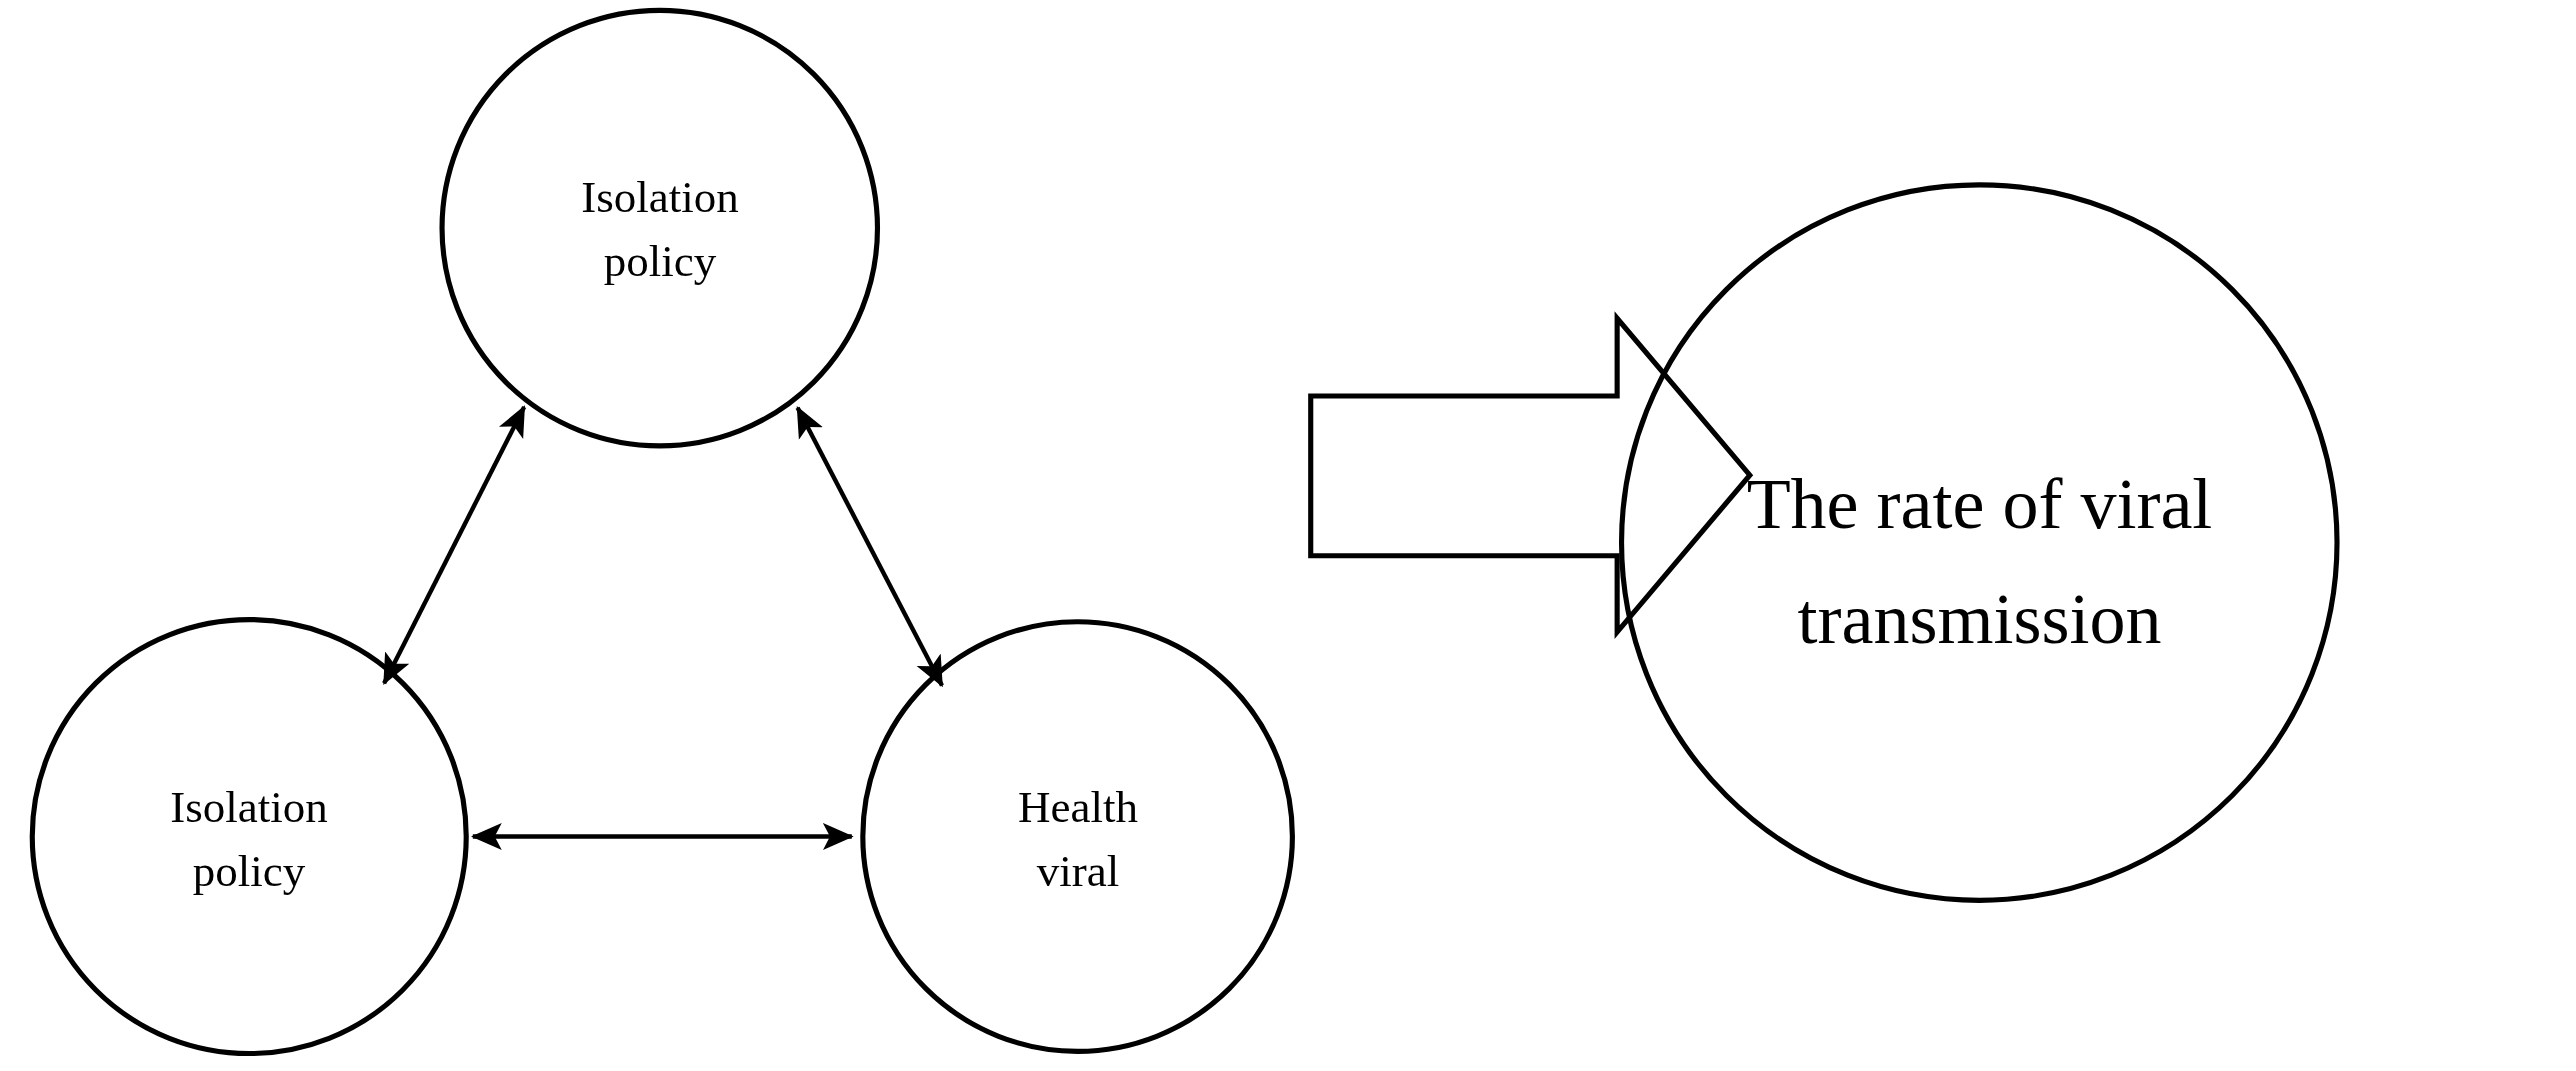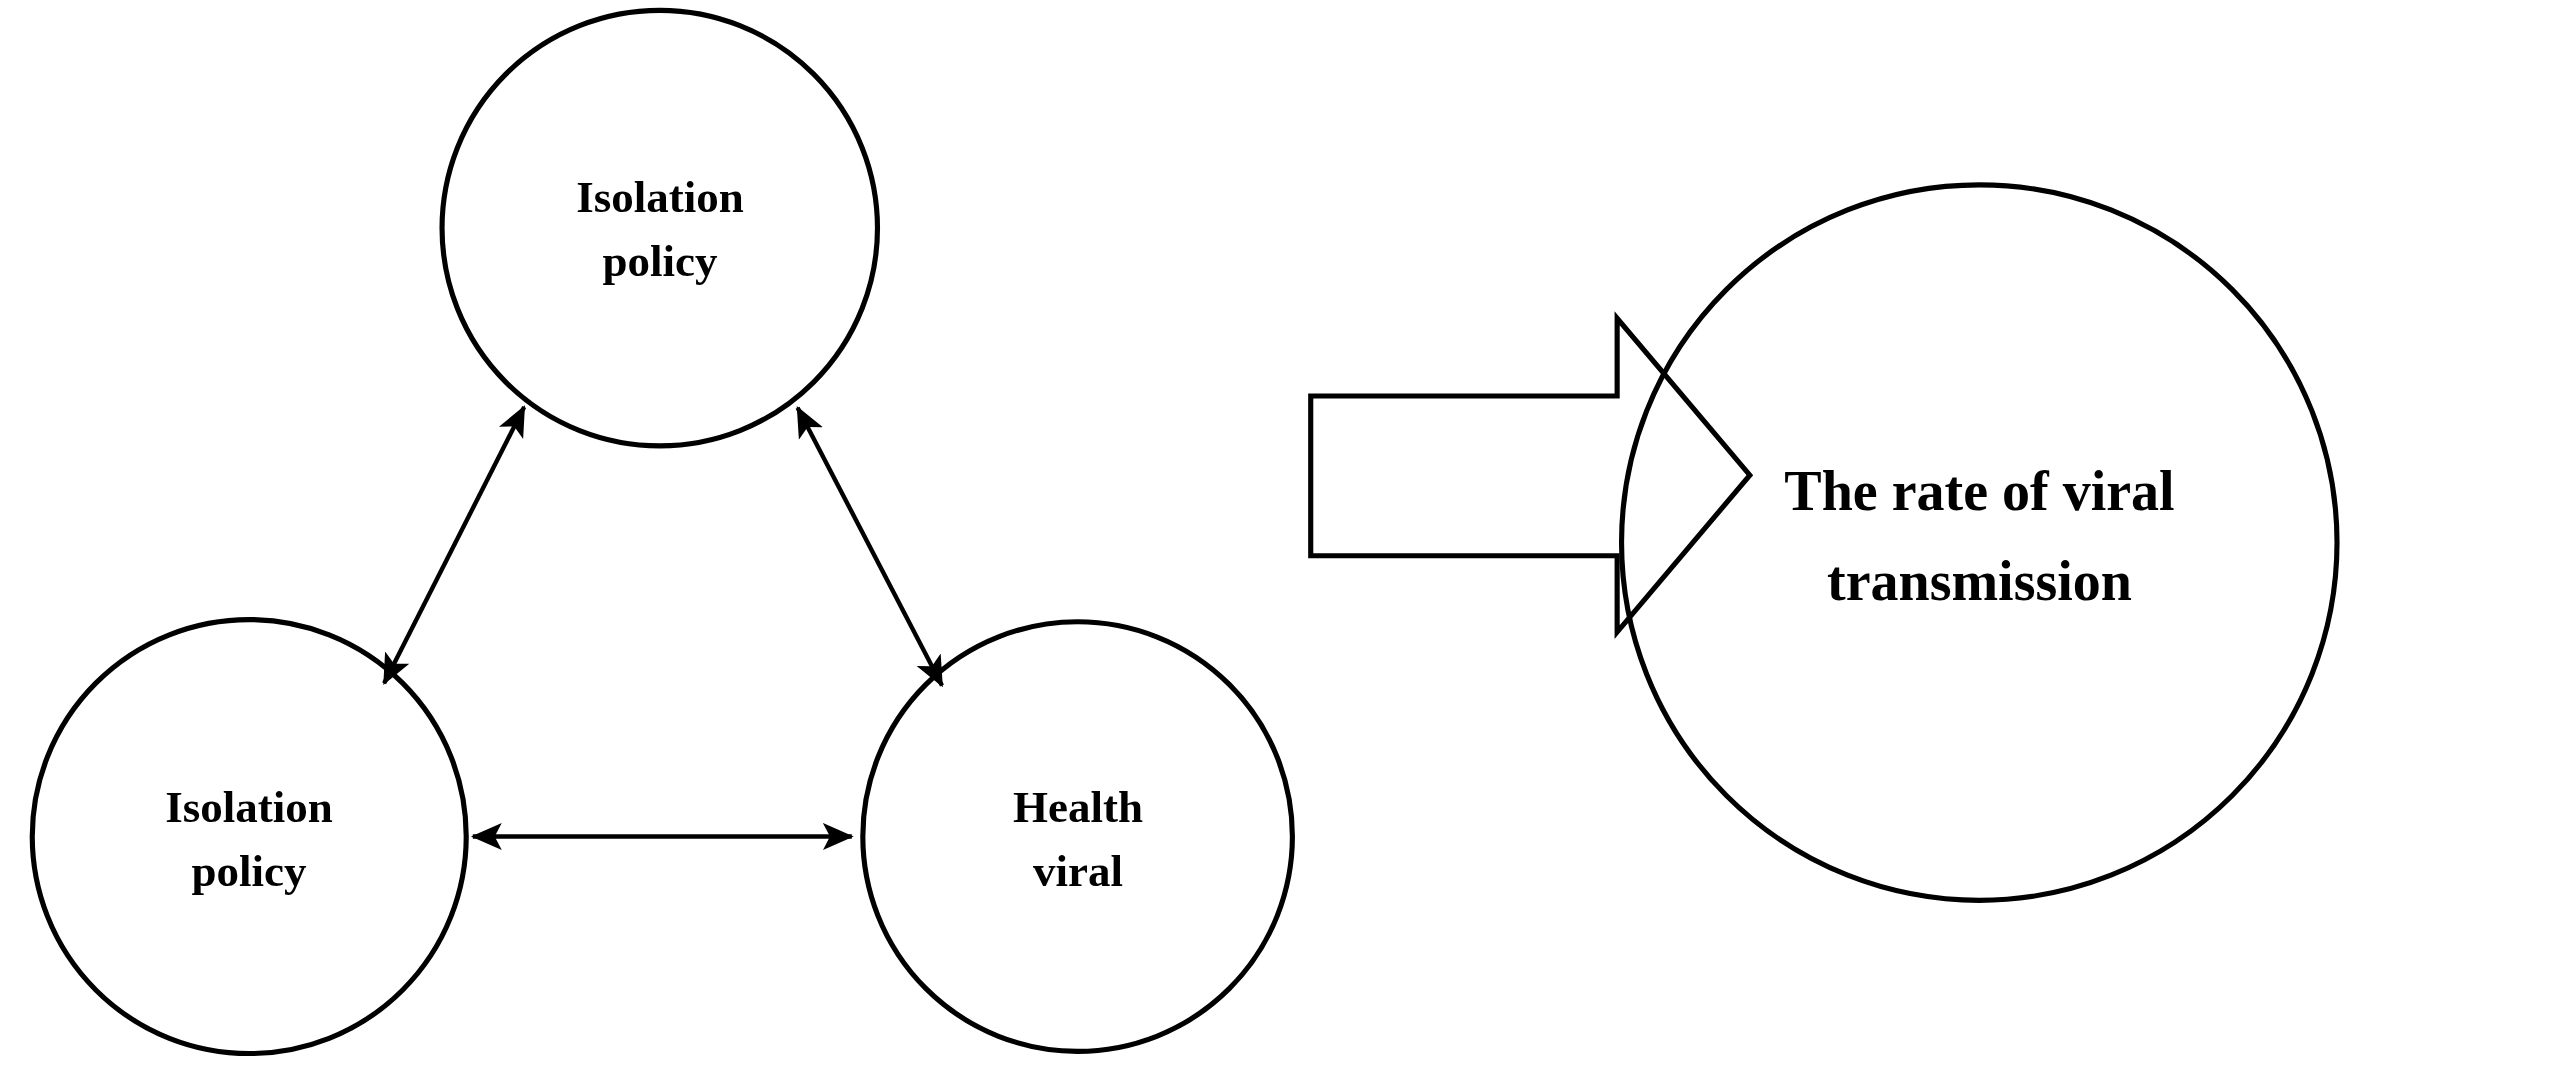--- a/index.html
+++ b/index.html
@@ -23,27 +23,26 @@
     height: 1072px;
   }
   .node-label {
     position: absolute;
     text-align: center;
     color: #000000;
     font-family: "Liberation Serif", "DejaVu Serif", serif;
     white-space: pre-line;
     pointer-events: none;
     line-height: 1.42;
-    font-weight: bold;
   }
   .node-label.small {
     font-size: 45px;
   }
   .node-label.large {
-    font-size: 56px;
+    font-size: 72px;
     line-height: 1.6;
   }
   #label-isolation {
     left: 440px;
     top: 166px;
     width: 440px;
   }
   #label-economic {
     left: 29px;
     top: 776px;

